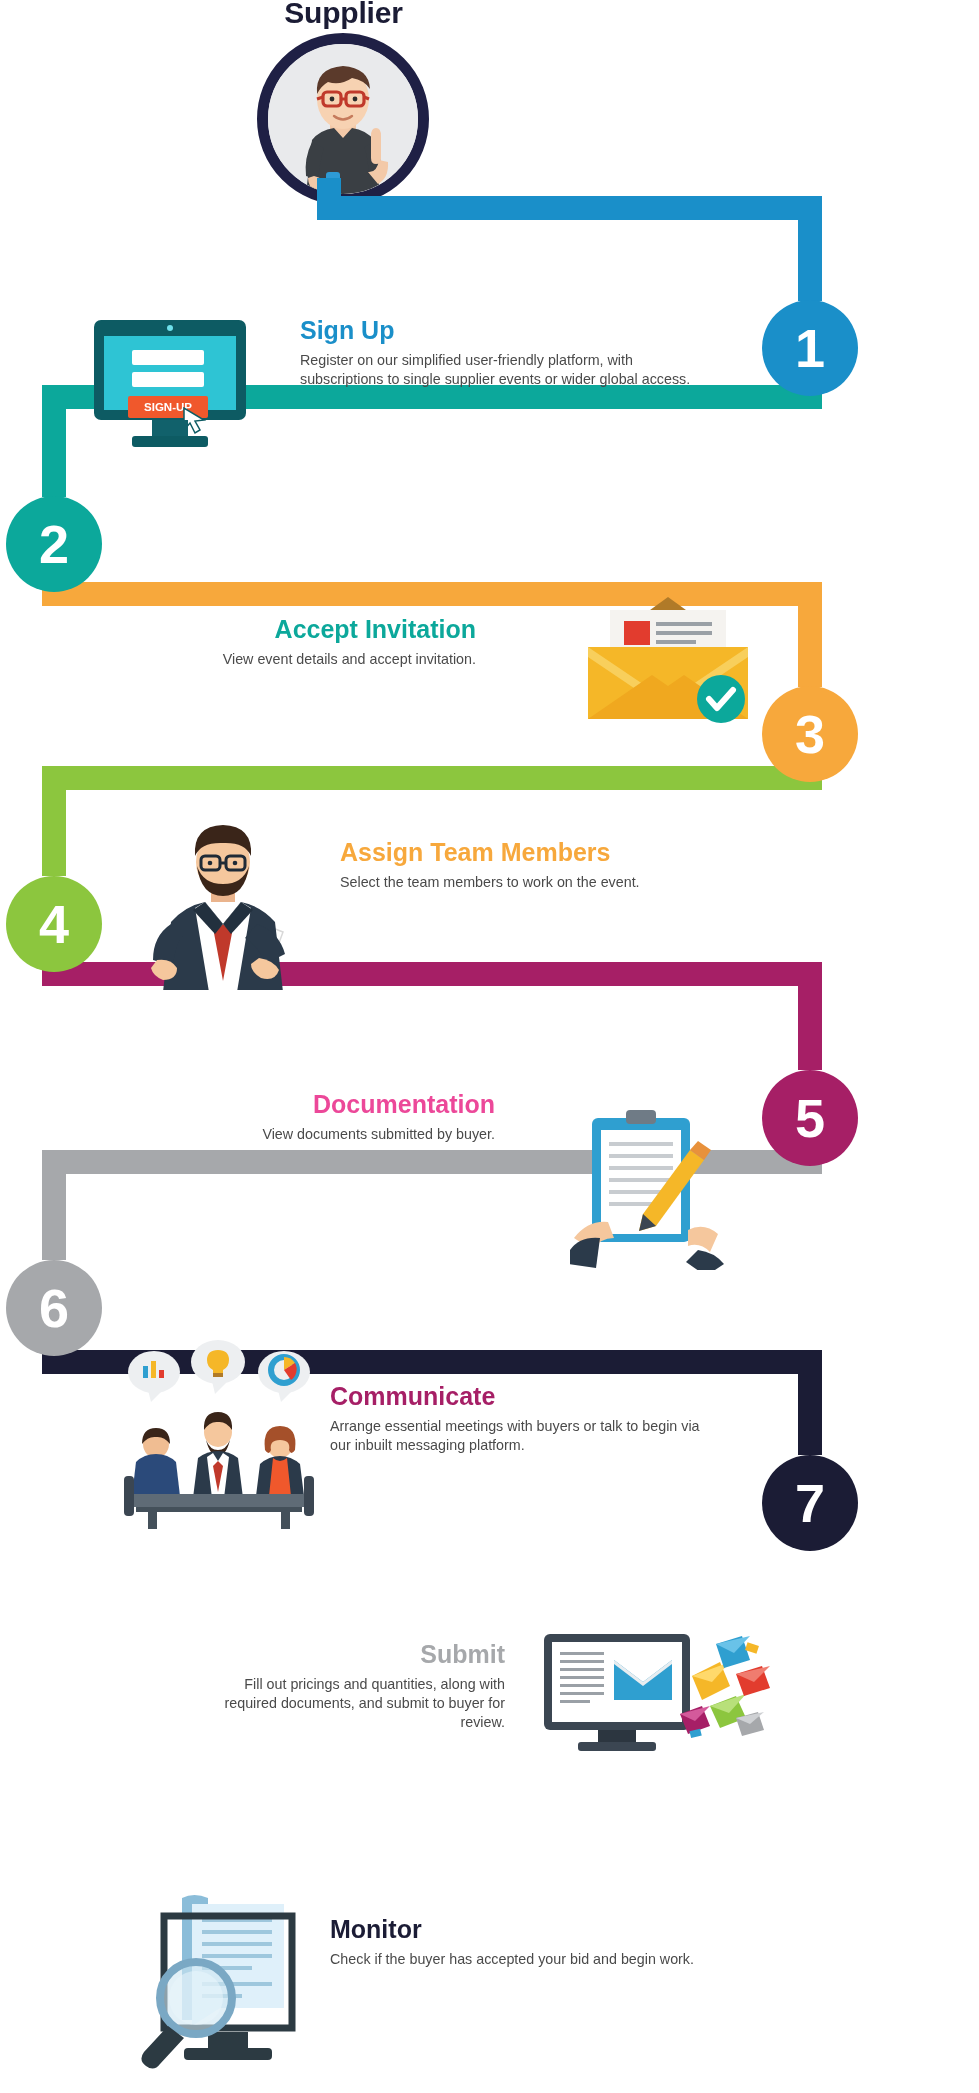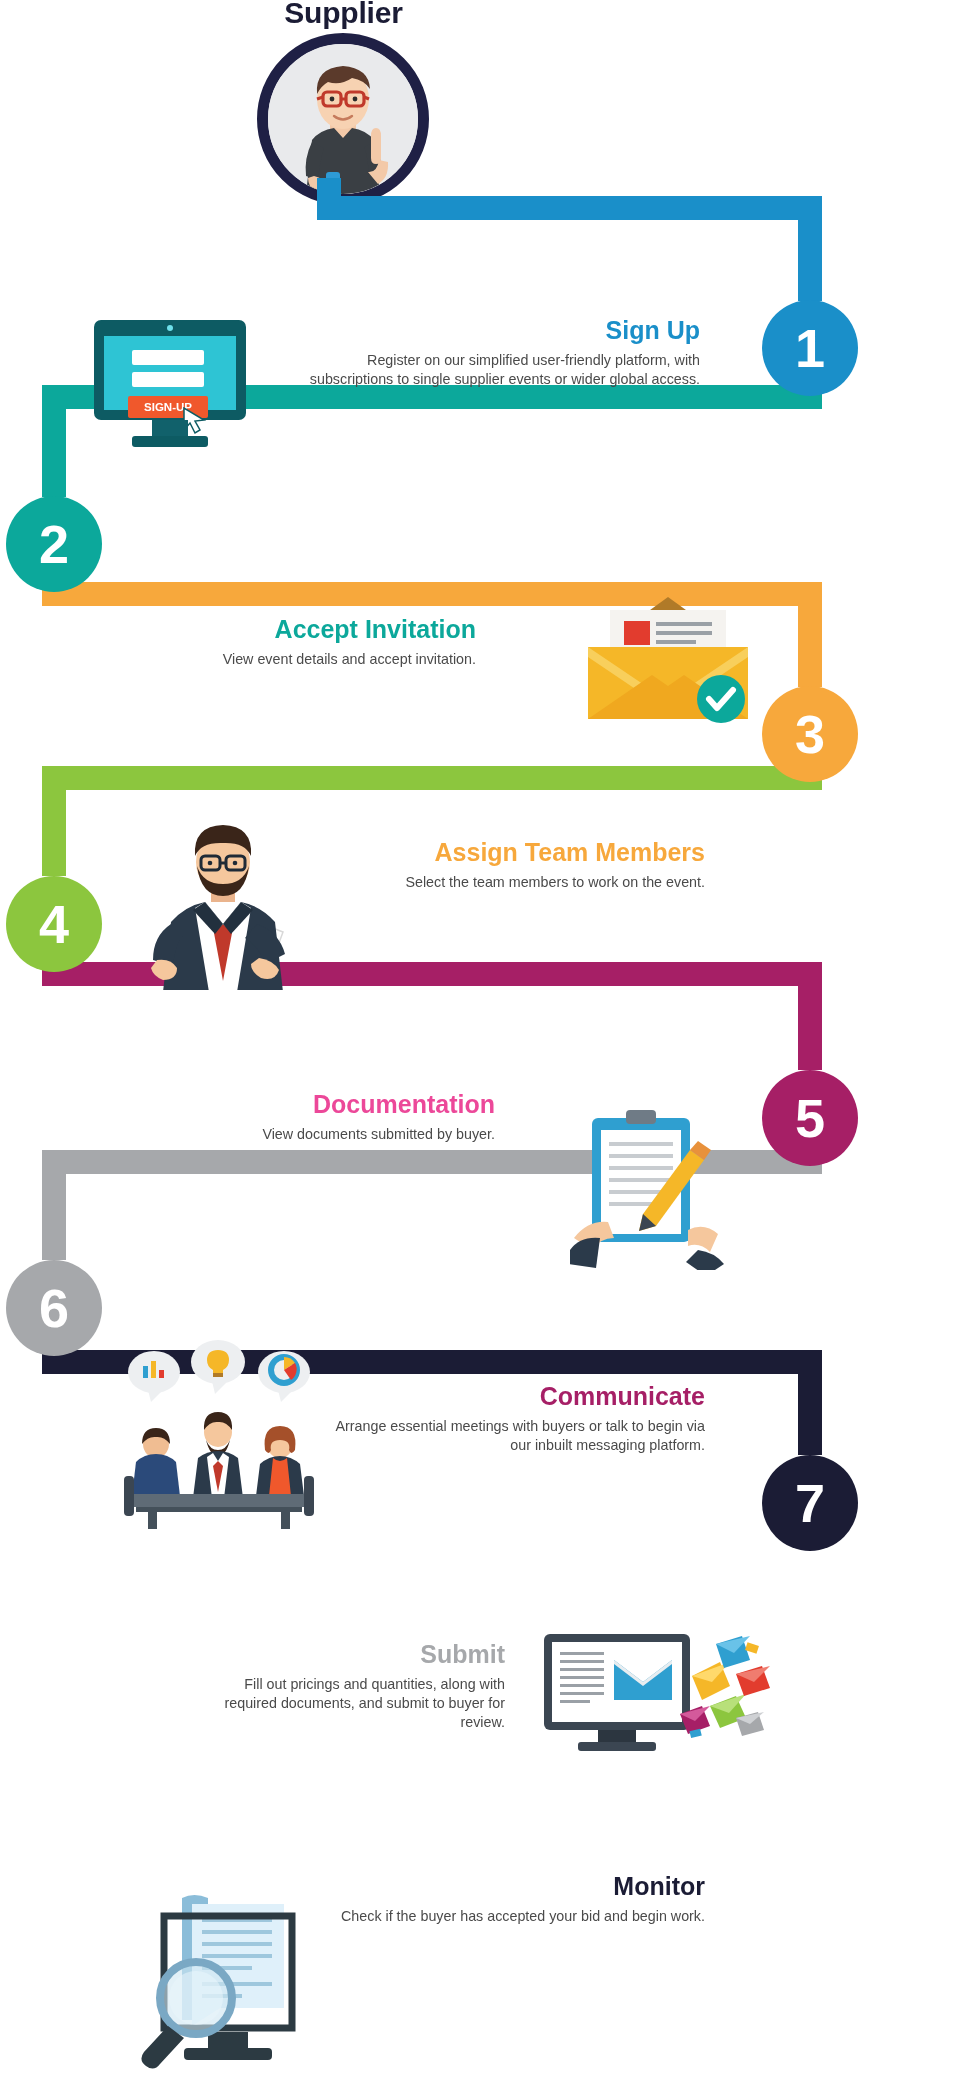--- a/index.html
+++ b/index.html
@@ -61,21 +61,21 @@
     font-size: 25px;
     font-weight: bold;
     line-height: 1.12;
     margin-bottom: 7px;
   }
   .step-desc {
     font-size: 14.3px;
     line-height: 1.33;
     color: #4a4a4a;
   }
-  .align-right { text-align: right; }
+  .align-right { text-align: left; }
   .align-left  { text-align: right; }
 
   
   .illus { position: absolute; z-index: 5; }
   .illus svg { display: block; }
 </style>
 </head>
 <body>
 
 <div id="infographic">
@@ -413,18 +413,18 @@
 
       <path d="M24 26 h128 v112 h-128z" fill="none" stroke="#2c3a42" stroke-width="7"></path>
       <rect x="68" y="142" width="40" height="16" fill="#2c3a42"></rect>
       <rect x="44" y="158" width="88" height="12" rx="4" fill="#2c3a42"></rect>
 
       <circle cx="56" cy="108" r="36" fill="#cfe6f2" fill-opacity="0.6" stroke="#7aa8c4" stroke-width="8"></circle>
       <circle cx="56" cy="108" r="27" fill="#eaf5fb" fill-opacity="0.55"></circle>
       <path d="M28 136 l-24 26 q-6 8 2 14 q8 6 14 -2 l24 -26z" fill="#2c3a42"></path>
     </svg>
   </div>
-  <div class="step-text align-right" style="left:330px; top:1872px; width:375px;">
+  <div class="step-text align-right" style="left:330px; top:1915px; width:375px;">
     <div class="step-title" style="color:#1b1c35;">Monitor</div>
     <div class="step-desc">Check if the buyer has accepted your bid and begin work.</div>
   </div>
 
 </div>
 
 </body></html>

